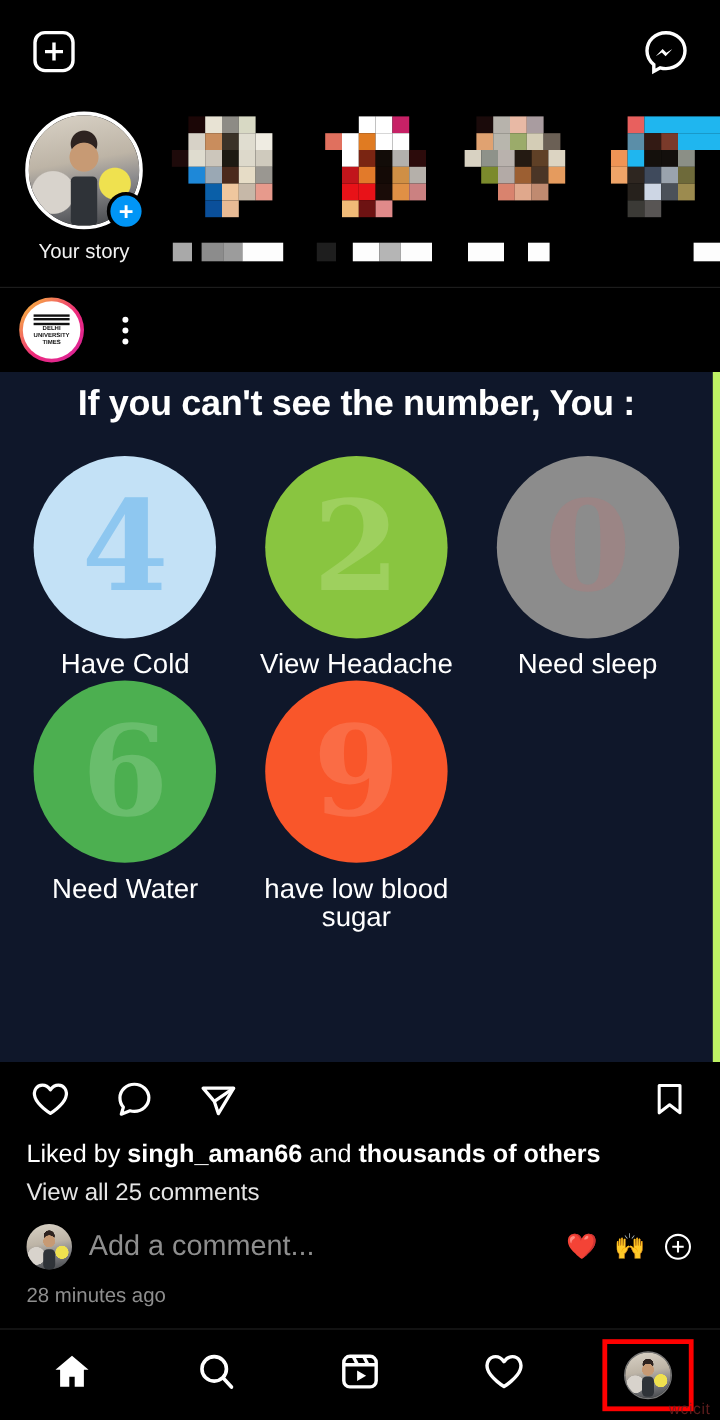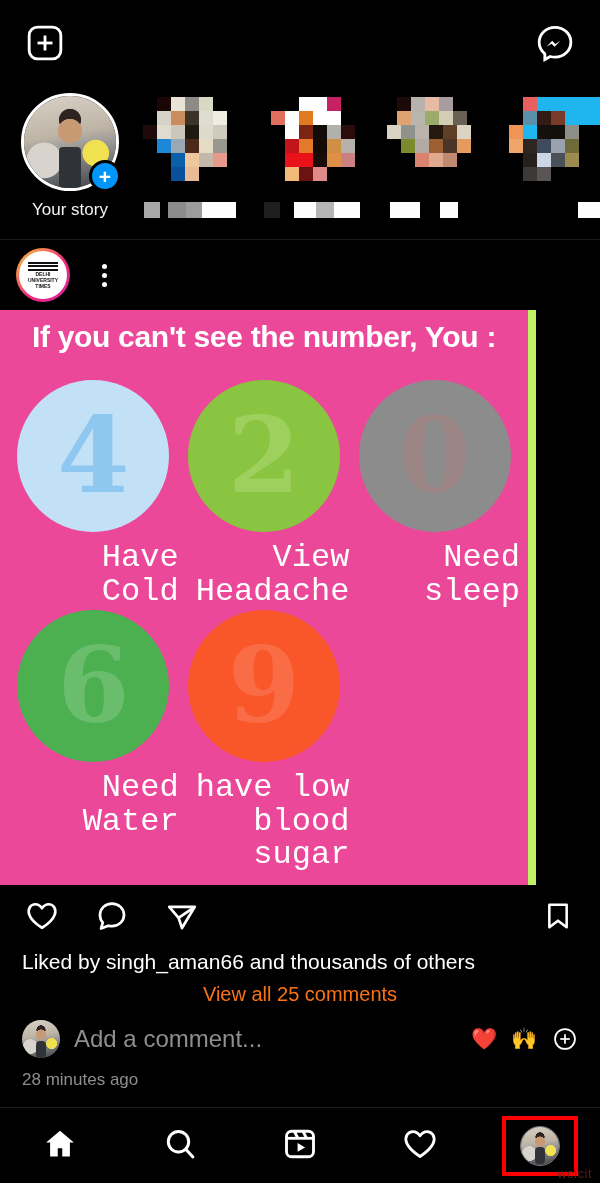--- a/index.html
+++ b/index.html
@@ -72,54 +72,54 @@
   .du-logo { text-align:center; line-height:1; }
   .du-logo .bars { width:30px; }
   .du-logo .bars div { height:2px; background:#111; margin:1.5px 0; }
   .post-user { font-size:21px; font-weight:700; letter-spacing:.2px; flex:1; }
   .dots { width:36px; height:36px; display:flex; flex-direction:column;
           align-items:center; justify-content:center; gap:4px; }
   .dots span { width:5px; height:5px; border-radius:50%; background:#fff; display:block; }
 
   
   .post-img {
-    position:relative; width:536px; height:575px;
-    background:#ec4899; border-right:8px solid #bef264; overflow:hidden;
+    position:relative; width:600px; height:575px;
+    background:#0f172a; border-right:6px solid #bef264; overflow:hidden;
   }
   .post-title {
     text-align:center; font-size:30px; font-weight:700;
     padding-top:10px; letter-spacing:-.3px; color:#fff;
   }
   .grid {
     display:grid; grid-template-columns:repeat(3,1fr);
     row-gap:2px; padding:26px 8px 0 8px;
   }
   .cell { display:flex; flex-direction:column; align-items:center; }
   .circ {
     width:152px; height:152px; border-radius:50%;
     display:flex; align-items:center; justify-content:center;
     font-family:"DejaVu Serif", serif;
     font-size:104px; font-weight:700; line-height:1;
     filter:blur(.4px);
   }
   .circ-lbl {
-    margin-top:9px; font-size:32px; text-align:right;
-    line-height:1.05; color:#fff; font-weight:400;font-family:Liberation Mono, monospace;
+    margin-top:9px; font-size:23px; text-align:center;
+    line-height:1.05; color:#fff; font-weight:400;
   }
 
   
   .actions {
     height:62px; display:flex; align-items:center; padding:0 22px; gap:30px;
   }
   .act { width:40px; height:40px; display:flex; align-items:center; justify-content:center; }
   .spacer { flex:1; }
 
   .likes { padding:0 22px; font-size:21px; line-height:1.45; }
-  .likes b { font-weight:400; }
-  .viewall { padding:6px 22px 0; font-size:20px; color:#f97316;text-align:center; }
+  .likes b { font-weight:700; }
+  .viewall { padding:6px 22px 0; font-size:20px; color:#e5e5e5; }
 
   .cmt-row { display:flex; align-items:center; padding:14px 22px 0; gap:14px; }
   .cmt-av { width:38px; height:38px; border-radius:50%; overflow:hidden; position:relative;
             background:#2a2a2a; flex:0 0 auto; }
   .cmt-ph { font-size:24px; color:#8e8e8e; flex:1; }
   .emoji { font-size:21px; }
   .plus-circ { width:26px; height:26px; }
 
   .timestamp { padding:12px 22px 0; font-size:17px; color:#8e8e8e; }
 

